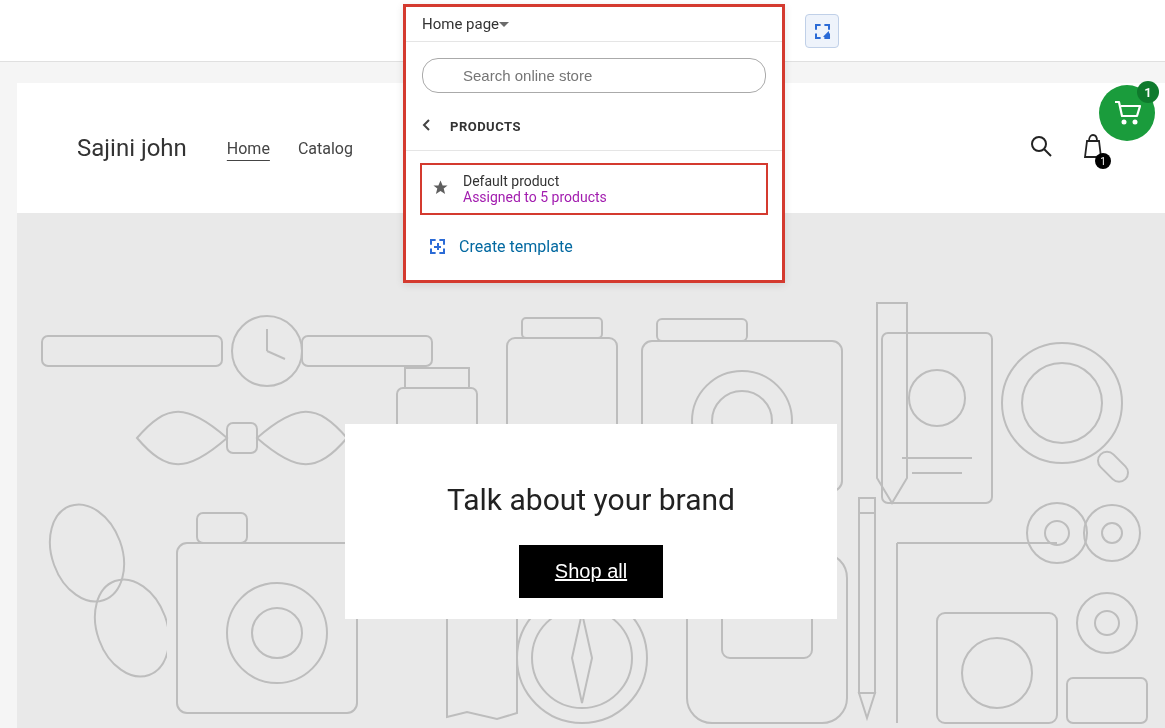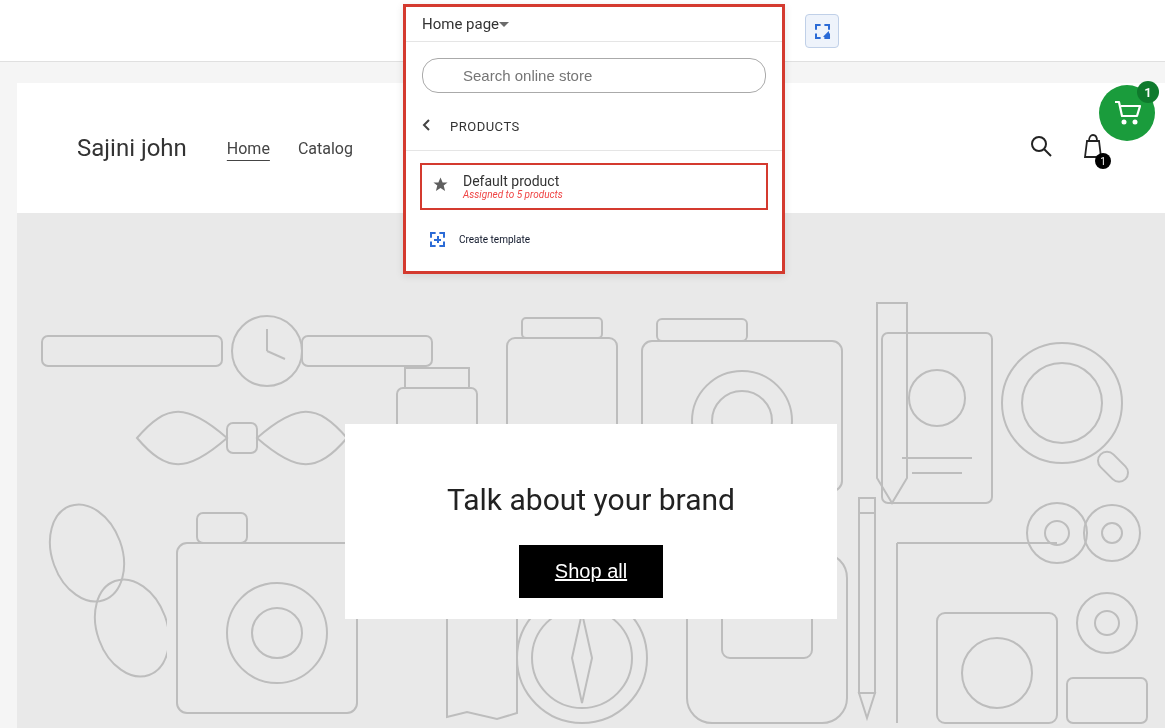--- a/index.html
+++ b/index.html
@@ -8,32 +8,32 @@
 .dropdown-panel { position: absolute; left: 403px; top: 4px; width: 382px; background: #fff; border: 3px solid #d43a2f; z-index: 100; box-shadow: 0 2px 8px rgba(0,0,0,0.1); }
 .dropdown-header { display: flex; align-items: center; padding: 8px 16px; border-bottom: 1px solid #e5e5e5; cursor: pointer; }
 .dropdown-header span { font-size: 15px; color: #333; }
 .caret-down { width: 0; height: 0; border-left: 5px solid transparent; border-right: 5px solid transparent; border-top: 5px solid #6b6b6b; }
 .search-wrap { padding: 16px; }
 .search-input { width: 100%; padding: 8px 12px 8px 40px; border: 1px solid #aaa; border-radius: 16px; font-size: 15px; background: #fff; position: relative; }
 .search-box { position: relative; }
 .search-icon-input { position: absolute; left: 12px; top: 50%; transform: translateY(-50%); color: #555; }
 .products-row { display: flex; align-items: center; padding: 8px 16px 14px 16px; border-bottom: 1px solid #e5e5e5; gap: 18px; cursor: pointer; }
 .chevron-left { font-size: 16px; color: #444; font-weight: bold; }
-.products-label { font-size: 13px; font-weight: 400; color: #333; letter-spacing: 0.5px; }
+.products-label { font-size: 13px; font-weight: 700; color: #333; letter-spacing: 0.5px; }
 .default-product-row { display: flex; align-items: center; gap: 14px; margin: 12px 14px; padding: 8px 10px; border: 2px solid #d43a2f; cursor: pointer; }
 .star-icon { color: #5f5f5f; font-size: 17px; }
 .dp-text { display: flex; flex-direction: column; }
 .dp-title { font-size: 14px; color: #333; }
-.dp-sub { font-size: 10px; color: #ef4444; font-style: italic; }
+.dp-sub { font-size: 14px; color: #a21caf; }
 .create-row { display: flex; align-items: center; gap: 14px; padding: 10px 24px 24px 24px; cursor: pointer; }
 .create-icon { width: 15px; height: 15px; border: 2px dashed #2b6bd6; position: relative; }
 .create-icon::before, .create-icon::after { content: ''; position: absolute; background: #2b6bd6; }
 .create-icon::before { left: 50%; top: 2px; bottom: 2px; width: 2px; transform: translateX(-50%); }
 .create-icon::after { top: 50%; left: 2px; right: 2px; height: 2px; transform: translateY(-50%); }
-.create-label { color: #0f172a; font-size: 10px; }
+.create-label { color: #0369a1; font-size: 16px; }
 .select-tool { position: absolute; left: 805px; top: 14px; width: 34px; height: 34px; border: 1px solid #c0d0e8; border-radius: 4px; background: #eef3fb; display: flex; align-items: center; justify-content: center; cursor: pointer; }
 .select-tool-inner { width: 15px; height: 15px; border: 2px dashed #2b6bd6; position: relative; }
 .select-tool-inner::after { content: ''; position: absolute; right: -3px; bottom: -3px; width: 0; height: 0; border-left: 6px solid #2b6bd6; border-top: 4px solid transparent; border-bottom: 4px solid transparent; transform: rotate(45deg); }
 .store-frame { position: absolute; left: 17px; top: 83px; right: 0; height: 645px; background: #e9e9e9; }
 .store-header { background: #fff; height: 130px; display: flex; padding: 0 60px; justify-content: space-between; }
 .store-left { display: flex; align-items: center; gap: 40px; }
 .store-name { font-size: 24px; color: #333; font-weight: 400; }
 .nav-links { display: flex; gap: 28px; }
 .nav-link { font-size: 16px; color: #444; text-decoration: none; cursor: pointer; }
 .nav-link.active { text-decoration: underline; text-underline-offset: 6px; }

